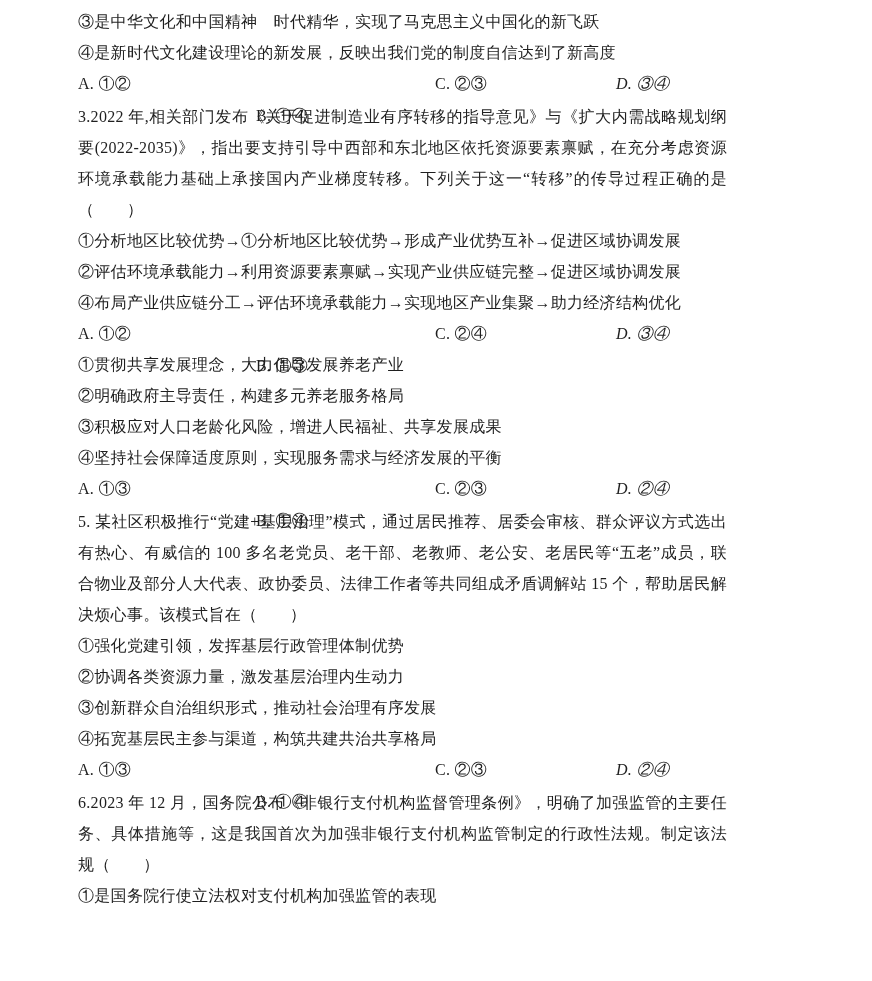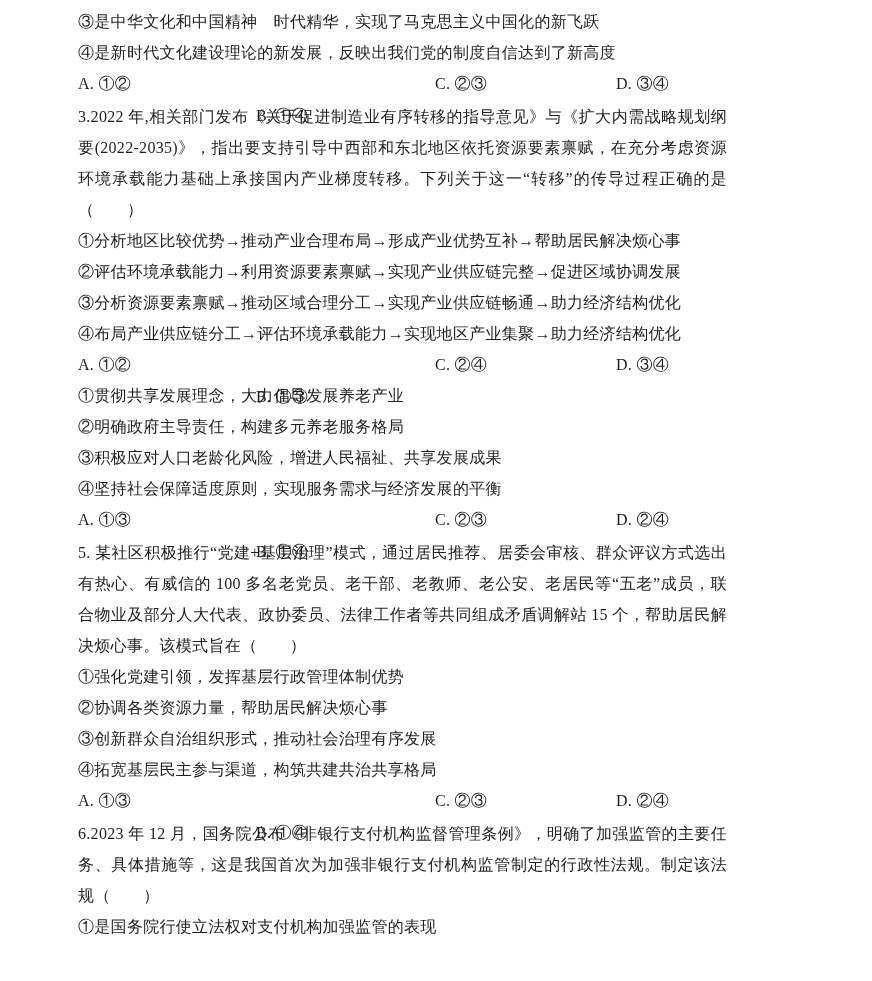--- a/index.html
+++ b/index.html
@@ -42,58 +42,57 @@
   }
   .choice {
     position: absolute;
     top: 0;
     white-space: nowrap;
     letter-spacing: 0.3px;
   }
   .choice.c0 { left: 0; }
   .choice.c1 { left: 178px; margin-top: 32px; }
   .choice.c2 { left: 357px; font-family: Liberation Serif, serif; }
-  .choice.c3 { left: 538px; }
+  .choice.c3 { left: 538px; font-style: italic; }
 </style>
 </head>
 <body>
 
 <main class="page" id="page" style="background: rgb(255, 255, 255); color: rgb(31, 31, 31);">
     <p class="option-line">③是中华文化和中国精神　时代精华，实现了马克思主义中国化的新飞跃</p>
     <p class="option-line">④是新时代文化建设理论的新发展，反映出我们党的制度自信达到了新高度</p>
     <div class="choices">
     <span class="choice c0">A. ①②</span>
     <span class="choice c1">B. ①④</span>
     <span class="choice c2">C. ②③</span>
     <span class="choice c3">D. ③④</span>
   </div>
     <p class="stem">3.2022 年,相关部门发布《关于促进制造业有序转移的指导意见》与《扩大内需战略规划纲要(2022-2035)》，指出要支持引导中西部和东北地区依托资源要素禀赋，在充分考虑资源环境承载能力基础上承接国内产业梯度转移。下列关于这一“转移”的传导过程正确的是（　　）</p>
-    <p class="option-line">①分析地区比较优势→推动产业合理布局→形成产业优势互补→帮助居民解决烦心事</p>
+    <p class="option-line">①分析地区比较优势→①分析地区比较优势→形成产业优势互补→促进区域协调发展</p>
     <p class="option-line">②评估环境承载能力→利用资源要素禀赋→实现产业供应链完整→促进区域协调发展</p>
-    <p class="option-line">③分析资源要素禀赋→推动区域合理分工→实现产业供应链畅通→助力经济结构优化</p>
     <p class="option-line">④布局产业供应链分工→评估环境承载能力→实现地区产业集聚→助力经济结构优化</p>
     <div class="choices">
     <span class="choice c0">A. ①②</span>
     <span class="choice c1">B. ①③</span>
     <span class="choice c2">C. ②④</span>
     <span class="choice c3">D. ③④</span>
   </div>
     <p class="option-line">①贯彻共享发展理念，大力倡导发展养老产业</p>
     <p class="option-line">②明确政府主导责任，构建多元养老服务格局</p>
     <p class="option-line">③积极应对人口老龄化风险，增进人民福祉、共享发展成果</p>
     <p class="option-line">④坚持社会保障适度原则，实现服务需求与经济发展的平衡</p>
     <div class="choices">
     <span class="choice c0">A. ①③</span>
     <span class="choice c1">B. ①④</span>
     <span class="choice c2">C. ②③</span>
     <span class="choice c3">D. ②④</span>
   </div>
     <p class="stem">5. 某社区积极推行“党建+基层治理”模式，通过居民推荐、居委会审核、群众评议方式选出有热心、有威信的 100 多名老党员、老干部、老教师、老公安、老居民等“五老”成员，联合物业及部分人大代表、政协委员、法律工作者等共同组成矛盾调解站 15 个，帮助居民解决烦心事。该模式旨在（　　）</p>
     <p class="option-line">①强化党建引领，发挥基层行政管理体制优势</p>
-    <p class="option-line">②协调各类资源力量，帮助居民解决烦心事</p>
+    <p class="option-line">②协调各类资源力量，激发基层治理内生动力</p>
     <p class="option-line">③创新群众自治组织形式，推动社会治理有序发展</p>
     <p class="option-line">④拓宽基层民主参与渠道，构筑共建共治共享格局</p>
     <div class="choices">
     <span class="choice c0">A. ①③</span>
     <span class="choice c1">B. ①④</span>
     <span class="choice c2">C. ②③</span>
     <span class="choice c3">D. ②④</span>
   </div>
     <p class="stem">6.2023 年 12 月，国务院公布《非银行支付机构监督管理条例》，明确了加强监管的主要任务、具体措施等，这是我国首次为加强非银行支付机构监管制定的行政性法规。制定该法规（　　）</p>
     <p class="option-line">①是国务院行使立法权对支付机构加强监管的表现</p>

